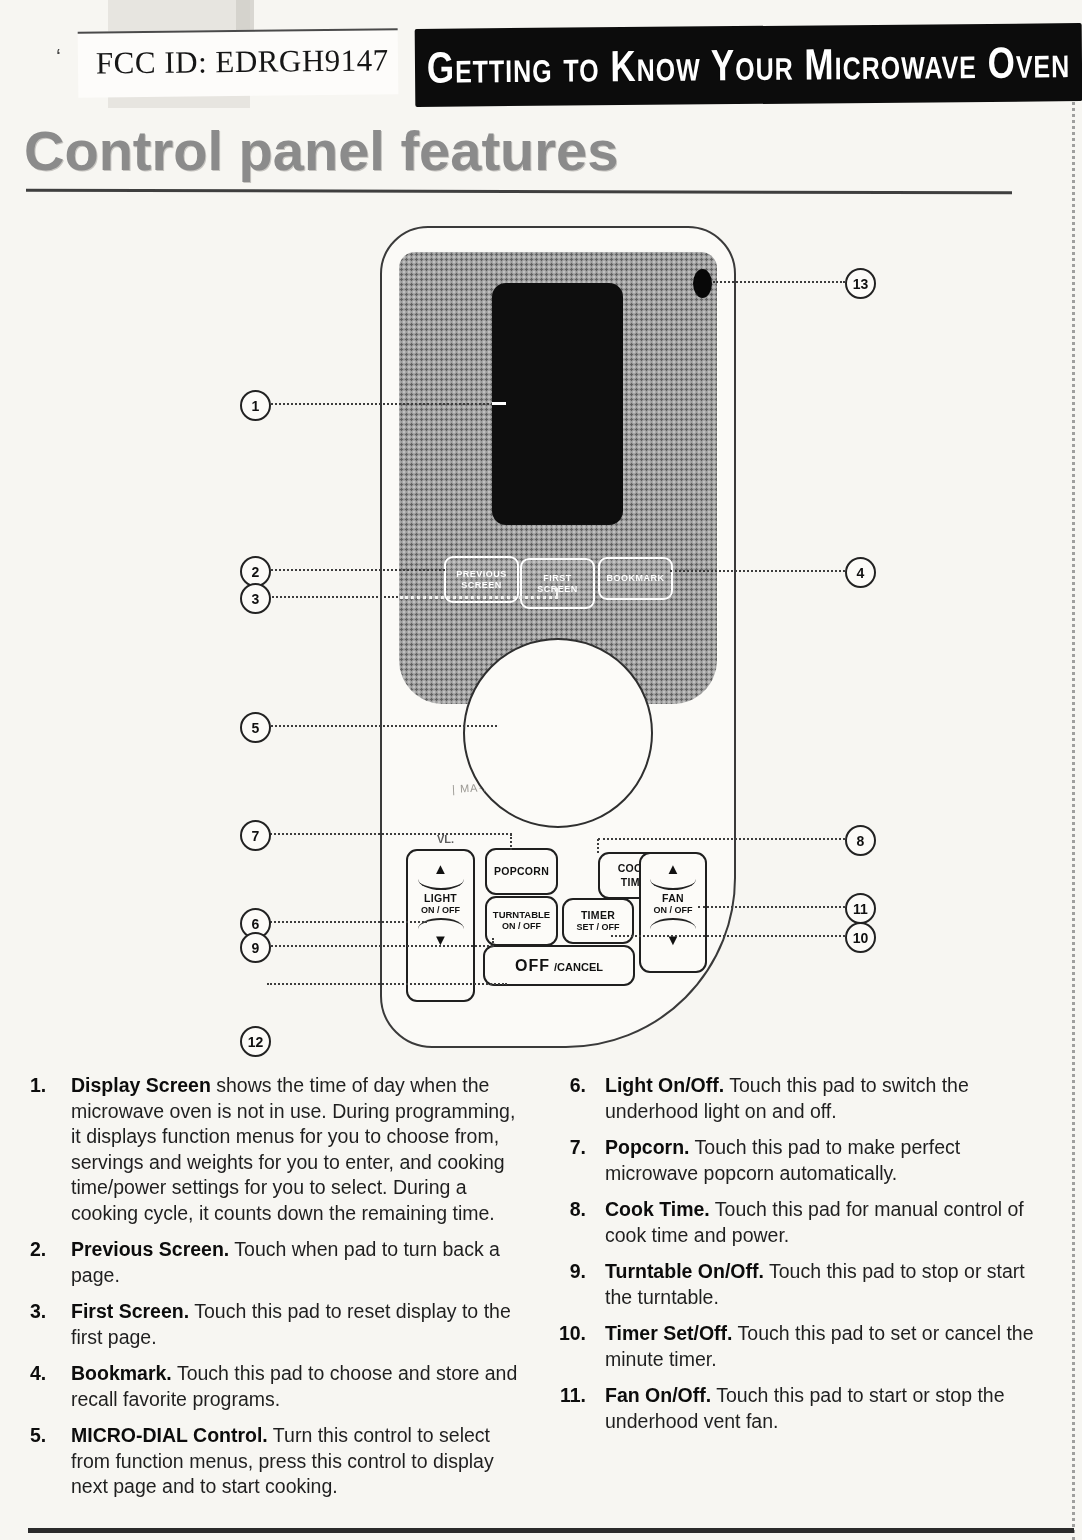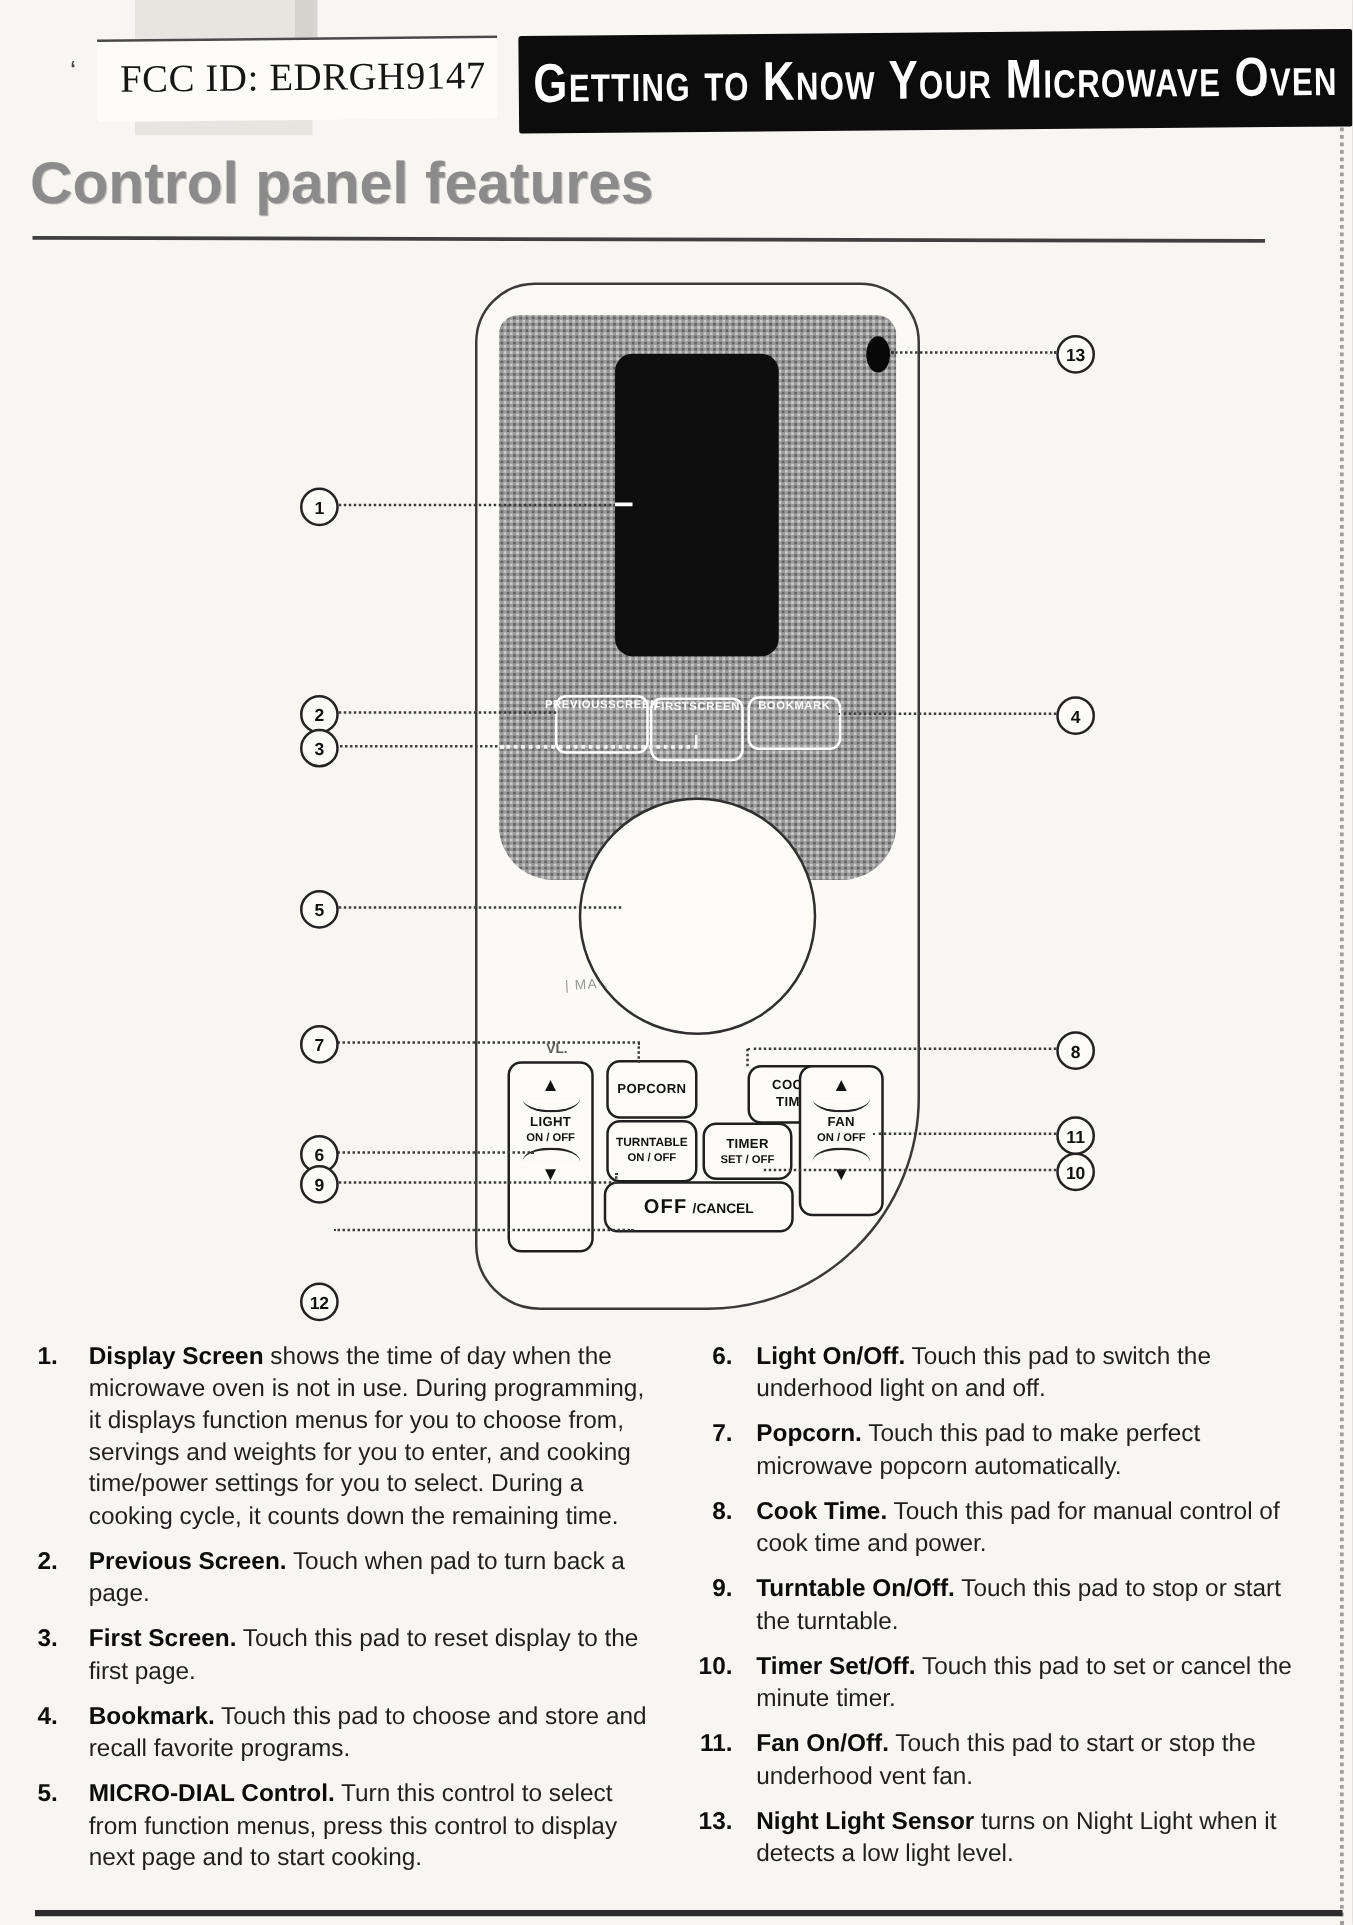--- a/index.html
+++ b/index.html
@@ -18,41 +18,41 @@
   .fcc-box{position:absolute;left:78px;top:30px;width:320px;height:66px;background:#fdfcfa;
            border-top:2.5px solid #4a4a4a;transform:rotate(-0.6deg);
            font-family:"Liberation Serif",serif;font-size:31px;color:#161616;
            padding:12px 0 0 18px;box-sizing:border-box;letter-spacing:.5px;}
   .banner{position:absolute;left:415px;top:26px;width:667px;height:78px;background:#0c0c0c;
           transform:rotate(-0.5deg);display:flex;align-items:center;justify-content:center;
           border-radius:2px;}
   .banner span{color:#fff;font-variant:small-caps;font-weight:bold;font-size:35px;
                letter-spacing:1px;transform:scaleY(1.25);white-space:nowrap;
                text-shadow:0 0 1px #000;}
-  .section-heading{position:absolute;left:24px;top:118px;font-size:47px;font-weight:bold;
+  .section-heading{position:absolute;left:24px;top:118px;font-size:56px;font-weight:bold;
                    color:#8b8b8b;letter-spacing:0;text-shadow:1px 1px 0 #c7c5c1;}
   .rule1{position:absolute;left:26px;top:190px;width:986px;height:0;
          border-top:3px solid #3f3f3f;transform:rotate(0.15deg);}
 
   
   .panel-outline{position:absolute;left:380px;top:226px;width:352px;height:818px;
                  border:2.5px solid #3a3a3a;border-radius:48px 48px 170px 52px;
                  background:#fbfaf7;}
   .gray-panel{position:absolute;left:399px;top:252px;width:318px;height:452px;
               border-radius:16px 16px 44px 44px;background-color:#9a9a9a;
               background-image:radial-gradient(rgba(55,55,55,.55) 1px,transparent 1.3px),
                                radial-gradient(rgba(255,255,255,.5) 1px,transparent 1.3px);
               background-size:5px 5px,5px 5px;background-position:0 0,2.5px 2.5px;}
   .display{position:absolute;left:492px;top:283px;width:131px;height:242px;
            background:#0e0e0e;border-radius:14px;}
   .sensor{position:absolute;left:693px;top:269px;width:19px;height:29px;background:#080808;
           border-radius:50%;}
   .nav-btn{position:absolute;border:2px solid #fff;border-radius:9px;color:#fff;
-           background:rgba(255,255,255,.07);display:flex;flex-direction:row;
-           align-items:flex-start;justify-content:center;font-size:9px;font-weight:bold;
+           background:rgba(255,255,255,.07);display:flex;flex-direction:column;
+           align-items:center;justify-content:center;font-size:9px;font-weight:bold;
            line-height:1.2;letter-spacing:.5px;text-align:center;}
   .brand{position:absolute;left:399px;top:606px;width:318px;text-align:center;color:#fff;
          font-size:21px;font-weight:800;letter-spacing:1px;
          text-shadow:1px 1px 1px rgba(70,70,70,.9);}
   .dial{position:absolute;left:463px;top:638px;width:186px;height:186px;border-radius:50%;
         background:#fcfbf8;border:2.5px solid #2f2f2f;}
   .artifact-ma{position:absolute;left:452px;top:782px;font-size:11px;color:#9a9893;
                letter-spacing:1px;transform:rotate(-3deg);}
   .artifact-vl{position:absolute;left:437px;top:833px;font-size:11px;color:#5c5c5c;
                font-weight:bold;}
@@ -251,19 +251,15 @@
       <p class="fbody"><b>Turntable On/Off.</b> <span>Touch this pad to stop or start the turntable.</span></p>
     </div>
     <div class="feat">
       <span class="fnum">10.</span>
       <p class="fbody"><b>Timer Set/Off.</b> <span>Touch this pad to set or cancel the minute timer.</span></p>
     </div>
     <div class="feat">
       <span class="fnum">11.</span>
       <p class="fbody"><b>Fan On/Off.</b> <span>Touch this pad to start or stop the underhood vent fan.</span></p>
     </div>
-    <div class="feat">
-      <span class="fnum">13.</span>
-      <p class="fbody"><b>Night Light Sensor</b> <span>turns on Night Light when it detects a low light level.</span></p>
-    </div>
   </div>
 
 </div>
 
 </body></html>

